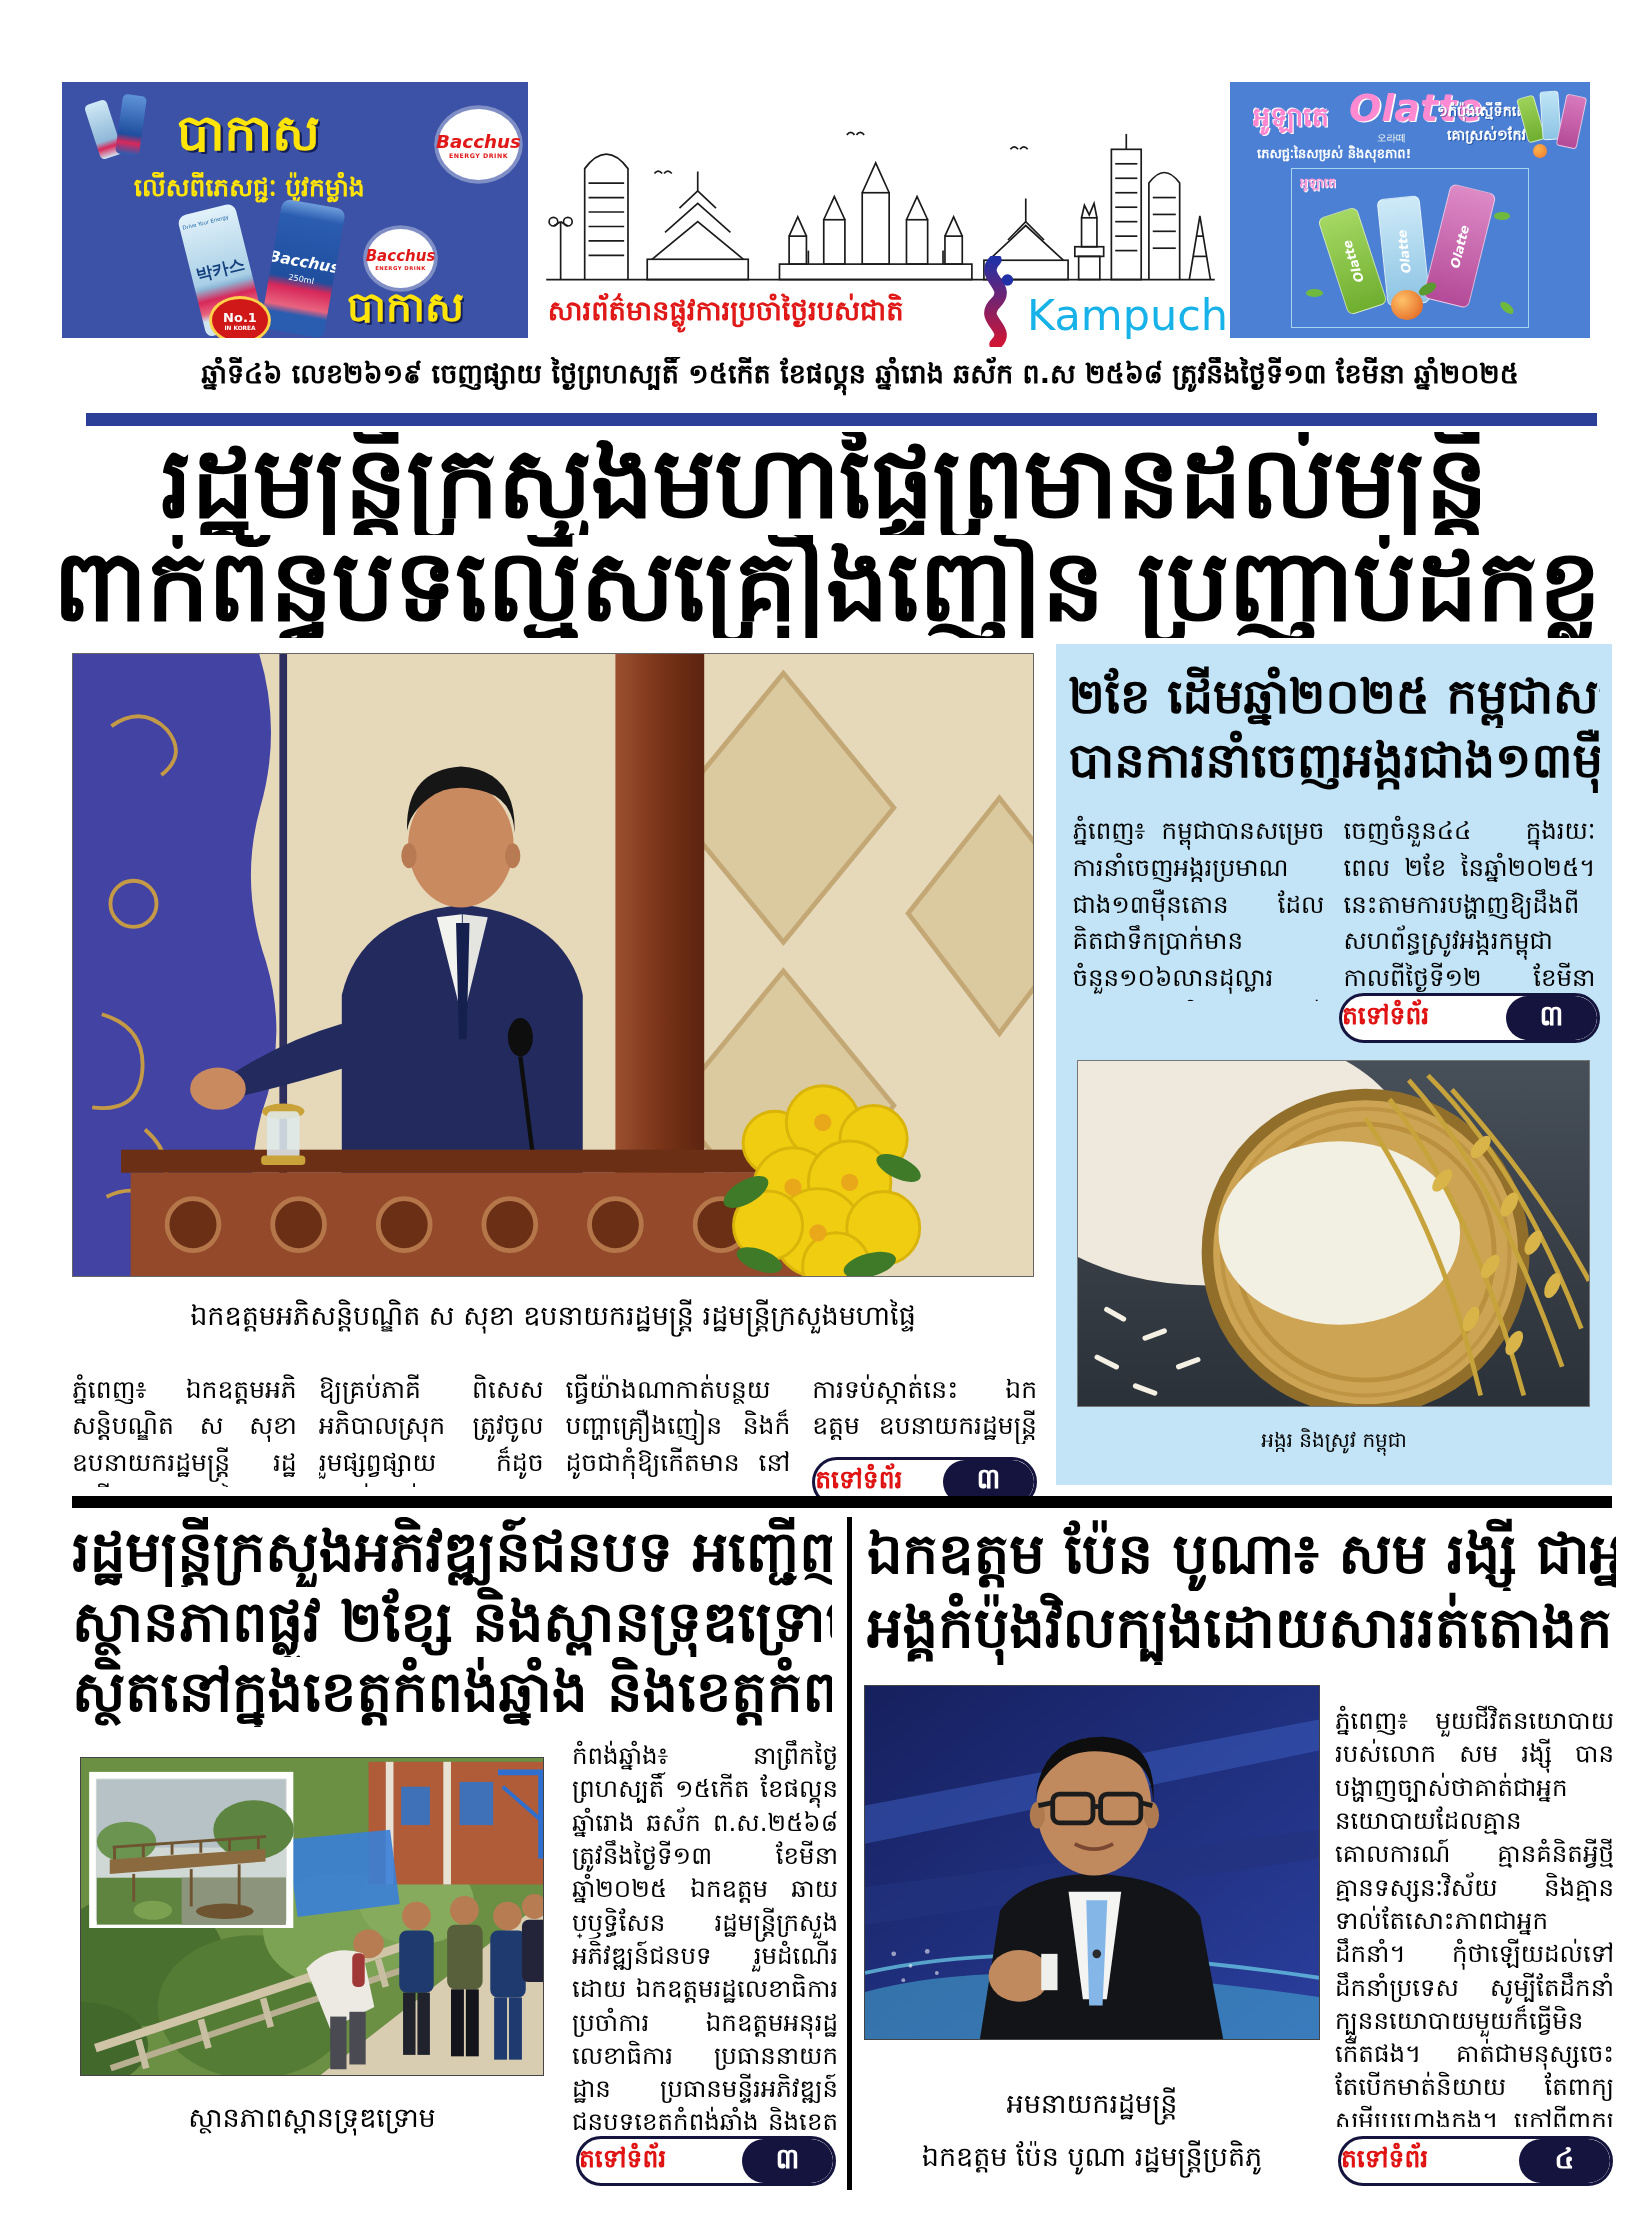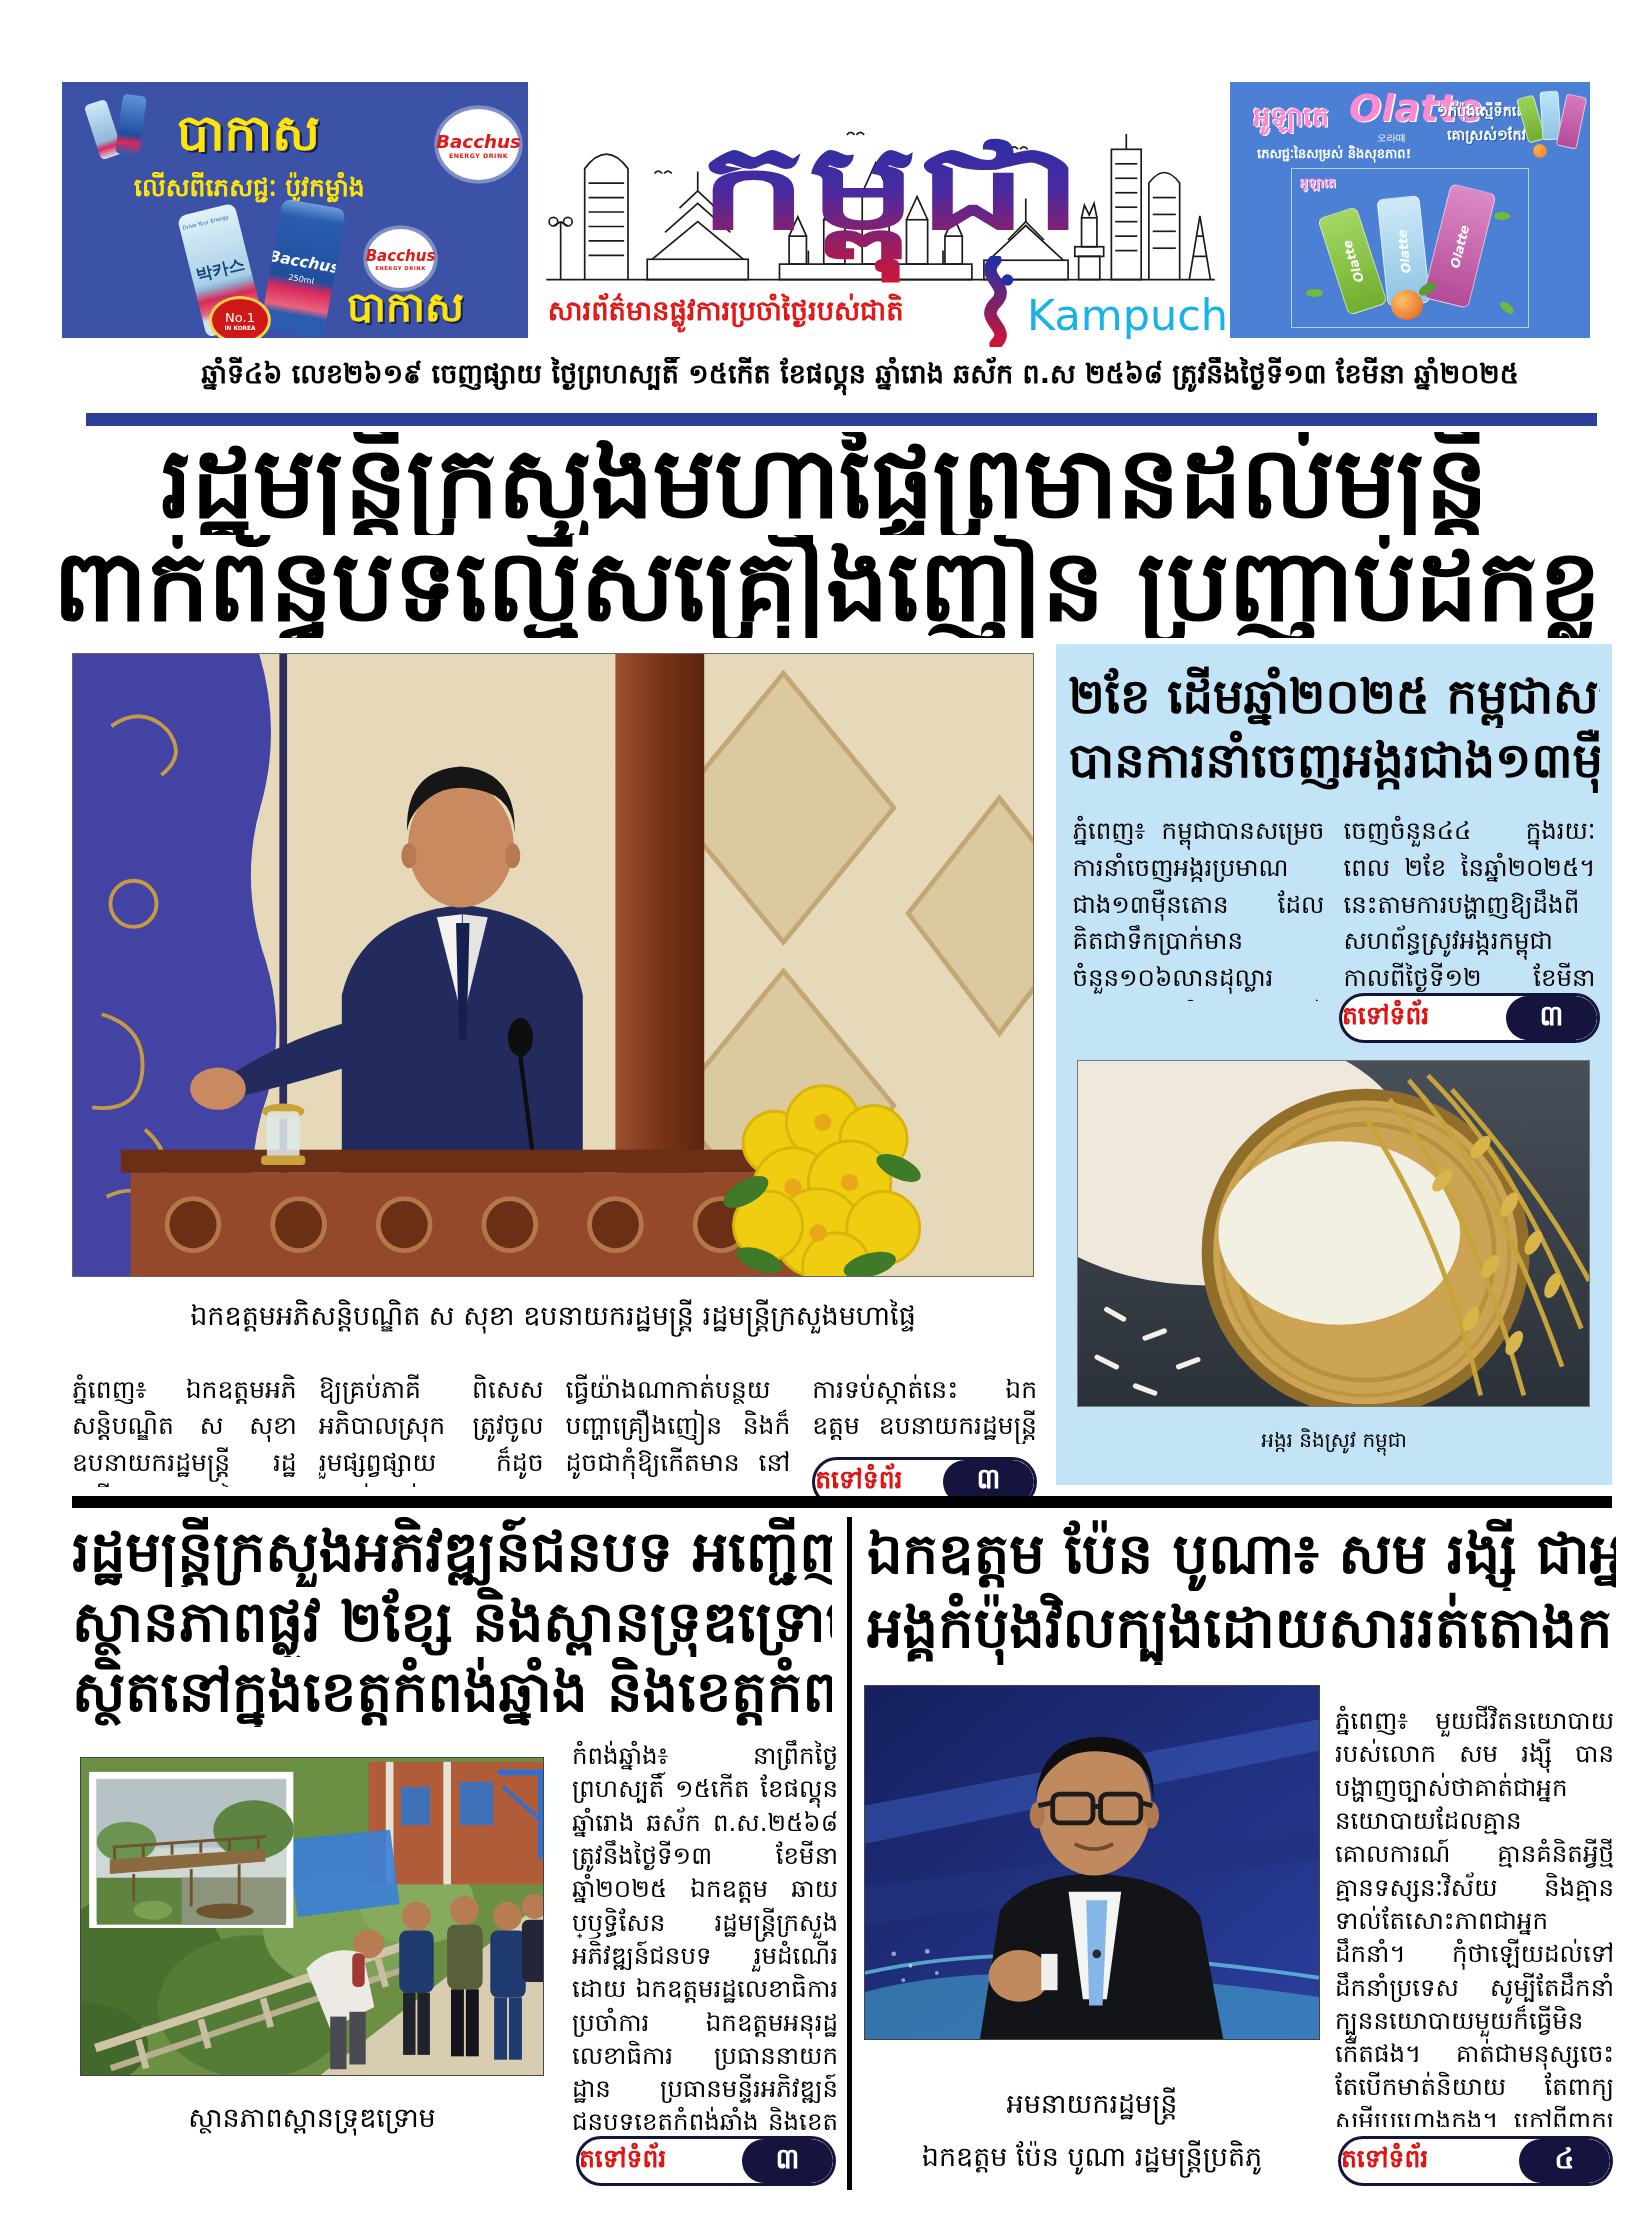--- a/index.html
+++ b/index.html
@@ -24,21 +24,21 @@
   #b-can1{left:129px;top:126px;width:59px;height:124px;transform:rotate(-14deg);
           background:linear-gradient(180deg,#e2f2fa 0%,#a9cfe6 58%,#8fb8d8 62%,#d8285a 72%,#e8637f 82%,#cfe6f2 88%);}
   #b-can1 .kr{color:#14417e;font-weight:800;font-size:16.4px;}
   #b-can2{left:209px;top:121px;width:64px;height:131px;transform:rotate(10deg);flex-direction:column;gap:2.9px;
           background:linear-gradient(180deg,#6f9edc 0%,#2a5cb0 12%,#1f4e9e 58%,#d8285a 66%,#e8637f 80%,#2a5cb0 86%);}
   #b-can2 .sc{color:#fff;font-style:italic;font-weight:800;font-size:15.4px;}
   #b-can2 .ml{color:#fff;font-size:8.2px;}
   .canslog{position:absolute;left:2.9px;top:8.7px;width:100%;color:#2a6aa8;font-size:5.3px;transform:rotate(0deg);}
   #b-no1{left:150px;top:217px;width:56px;height:42px;background:#d01818;border-radius:50%;color:#fff;
          display:flex;flex-direction:column;align-items:center;justify-content:center;box-shadow:0 0 0 2.9px #ffd24a;}
-  #b-no1 .n1{font-size:13px;font-weight:400;} #b-no1 .n2{font-size:5.8px;font-weight:700;}
+  #b-no1 .n1{font-size:13px;font-weight:700;} #b-no1 .n2{font-size:5.8px;font-weight:700;}
   .b-title2{position:absolute;left:285px;top:199px;font-size:41px;font-weight:900;color:#ffe40a;
             text-shadow:1.9px 1.9px 0 rgba(15,25,80,.9);}
   .mini{position:absolute;border-radius:4.8px;}
   #b-mini1{left:30px;top:19px;width:23px;height:57px;transform:rotate(-18deg);background:linear-gradient(180deg,#cfe9f6,#8fb8d8 70%,#d8285a 82%,#cfe6f2);}
   #b-mini2{left:57px;top:12.5px;width:24px;height:60px;transform:rotate(8deg);background:linear-gradient(180deg,#5e93d8,#1f4e9e 66%,#d8285a 80%,#2a5cb0);}
 
   #ad-right{left:1230px;top:82px;width:360px;height:256px;background:#4b80d4;overflow:hidden;padding-left:12px;}
   .o-kh{position:absolute;left:23px;top:18.3px;font-size:27px;font-weight:900;color:#ff86cf;
         text-shadow:1.4px 1.4px 0 #ffffff,-1px -1px 0 #ffffff;}
   .o-brand{position:absolute;left:119px;top:3.8px;font-size:38px;font-style:italic;font-weight:700;color:#ff8ad2;
@@ -220,32 +220,20 @@
             <line x1="1276" y1="355" x2="1324" y2="355"></line>
 
           <path d="M1352,420 L1374,288 L1396,420"></path>
           <line x1="1360" y1="372" x2="1388" y2="372"></line>
             <line x1="1366" y1="330" x2="1382" y2="330"></line>
 
           <path d="M640,120 q8,-10 16,0 M660,120 q8,-10 16,0"></path>
           <path d="M980,150 q8,-10 16,0 M1000,150 q8,-10 16,0"></path>
           <path d="M240,200 q8,-10 16,0 M260,200 q8,-10 16,0"></path>
         </g>
-      </svg>
-    </div>
-    <div id="mast-title-svg">
-      <svg viewBox="0 0 880 400">
-        <defs>
-          <linearGradient id="mg" x1="0" y1="0" x2="0" y2="1">
-            <stop offset="0" stop-color="#2130a6"></stop>
-              <stop offset="0.45" stop-color="#4a2aa0"></stop>
-              <stop offset="1" stop-color="#d01434"></stop>
-          </linearGradient>
-        </defs>
-        <text x="440" y="268" text-anchor="middle" font-size="250" font-weight="800" font-family="DejaVu Sans, sans-serif" fill="url(#mg)" textLength="800" lengthAdjust="spacingAndGlyphs">កម្ពុជា</text>
       </svg>
     </div>
     <div id="mast-tagline" class="nowrap">សារព័ត៌មានផ្លូវការប្រចាំថ្ងៃរបស់ជាតិ</div>
     <div id="mast-logo">
       <svg viewBox="0 0 126 190">
         <defs>
           <linearGradient id="mg2" x1="0" y1="0" x2="0" y2="1">
             <stop offset="0" stop-color="#2130a6"></stop>
               <stop offset="1" stop-color="#d01434"></stop>
           </linearGradient>

